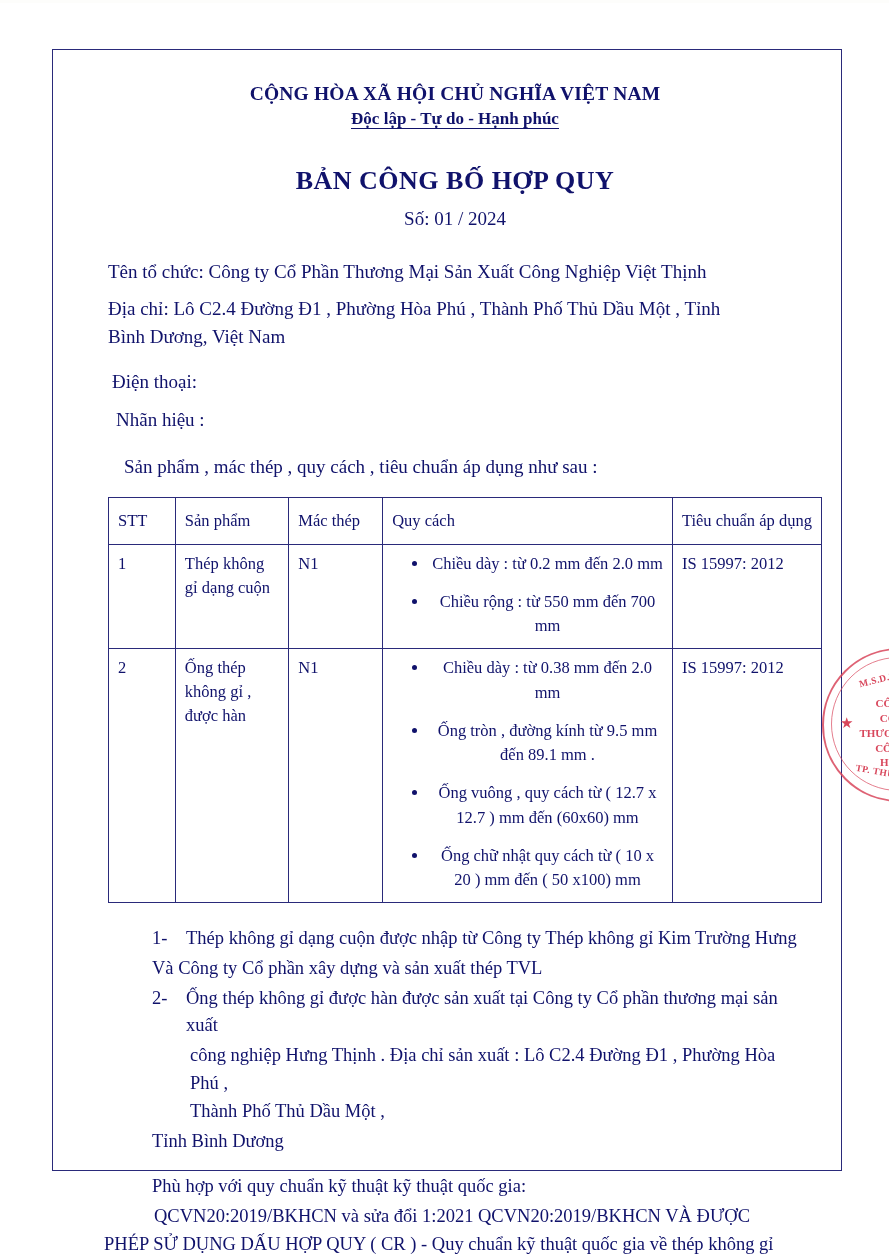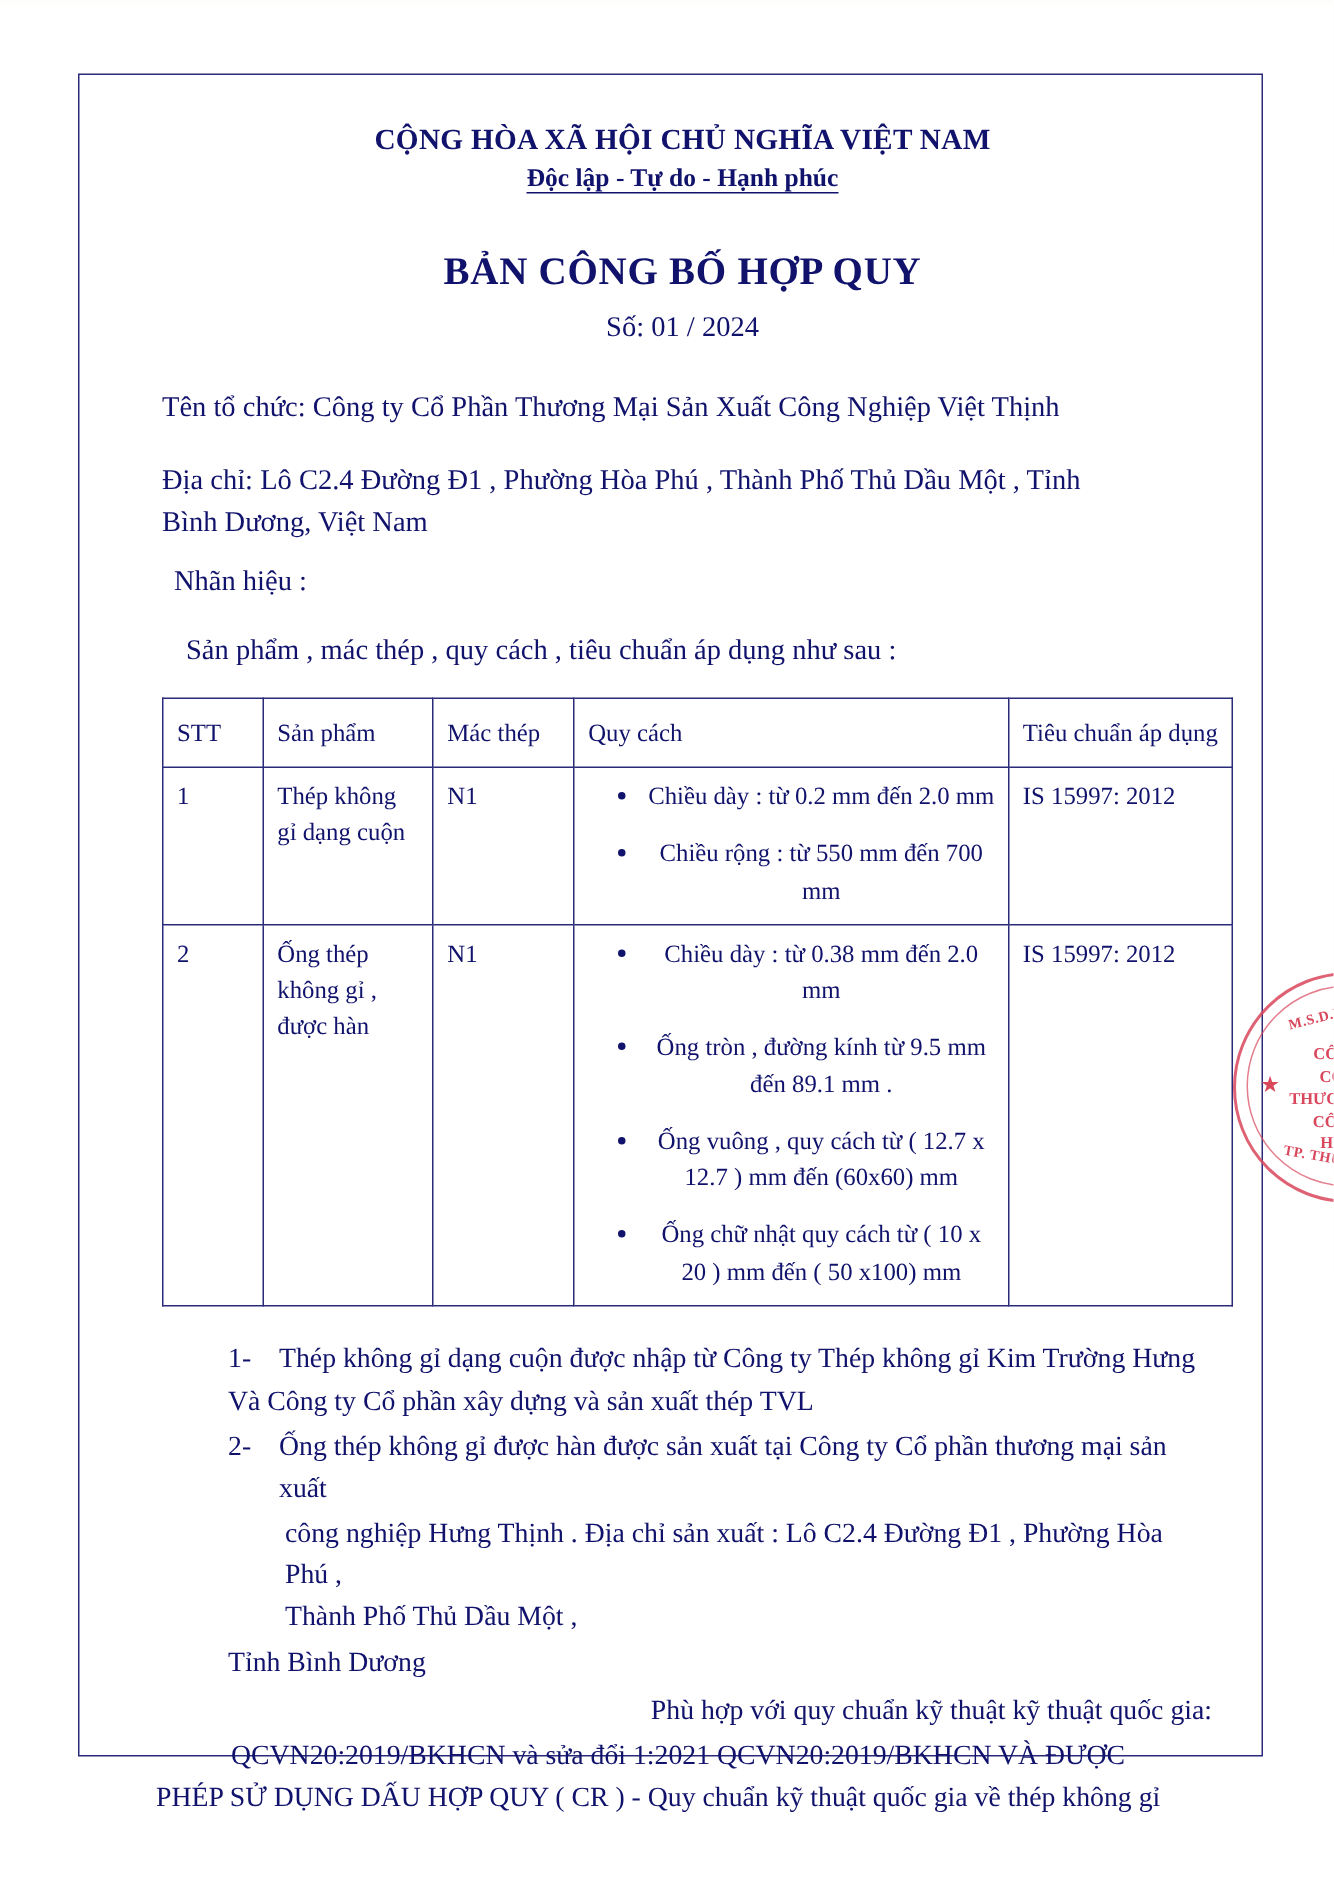--- a/index.html
+++ b/index.html
@@ -65,21 +65,21 @@
   .docnum {
     font-size: 19px;
     margin-top: 12px;
   }
   .para {
     font-size: 19px;
     line-height: 1.5;
     margin-top: 14px;
   }
   .p-org { margin-top: 28px; padding-left: 6px; }
-  .p-addr { margin-top: 20px; padding-left: 6px; }
+  .p-addr { margin-top: 8px; padding-left: 6px; }
   .p-phone { margin-top: 16px; padding-left: 10px; }
   .p-product { margin-top: 20px; padding-left: 14px; }
   .p-product b { font-weight: bold; }
   .p-brand { margin-top: 10px; padding-left: 14px; }
   .p-specs { margin-top: 18px; padding-left: 22px; }
 
   table.spec {
     width: 714px;
     margin-top: 16px;
     margin-left: 6px;
@@ -137,21 +137,21 @@
   }
   .note-num {
     width: 34px;
     flex: 0 0 34px;
     padding-left: 44px;
     box-sizing: content-box;
   }
   .note-body { flex: 1; }
   .note-cont { padding-left: 44px; }
   .p-tinh { margin-top: 6px; padding-left: 50px; font-size: 18.5px; }
-  .p-conform { margin-top: 11px; padding-left: 50px; font-size: 18.5px; text-align: right; }
+  .p-conform { margin-top: 24px; padding-left: 50px; font-size: 18.5px; }
   .p-qcvn {
     margin-top: 6px;
     font-size: 18.5px;
     line-height: 1.5;
     padding-left: 52px;
     text-align: justify;
     text-align-last: left;
   }
   .p-qcvn .l2 { display: block; margin-left: -50px; }
 
@@ -223,20 +223,21 @@
 
     <div class="center title">BẢN CÔNG BỐ HỢP QUY</div>
     <div class="center docnum">Số: 01 / 2024</div>
 
     <div class="para p-org">Tên tổ chức: Công ty Cổ Phần Thương Mại Sản Xuất Công Nghiệp Việt Thịnh</div>
     <div class="para p-addr">
       <span>Địa chỉ: Lô C2.4 Đường Đ1 , Phường Hòa Phú , Thành Phố Thủ Dầu Một , Tỉnh</span>
       <br>
       <span>Bình Dương, Việt Nam</span>
     </div>
+    <div class="para p-phone">Điện thoại:</div>
 
     <div class="para p-brand">Nhãn hiệu :</div>
     <div class="para p-specs">Sản phẩm , mác thép , quy cách , tiêu chuẩn áp dụng như sau :</div>
 
     <table class="spec">
       <thead>
         <tr>
           <th class="col-stt">STT</th>
           <th class="col-prod">Sản phẩm</th>
           <th class="col-mac">Mác thép</th>

